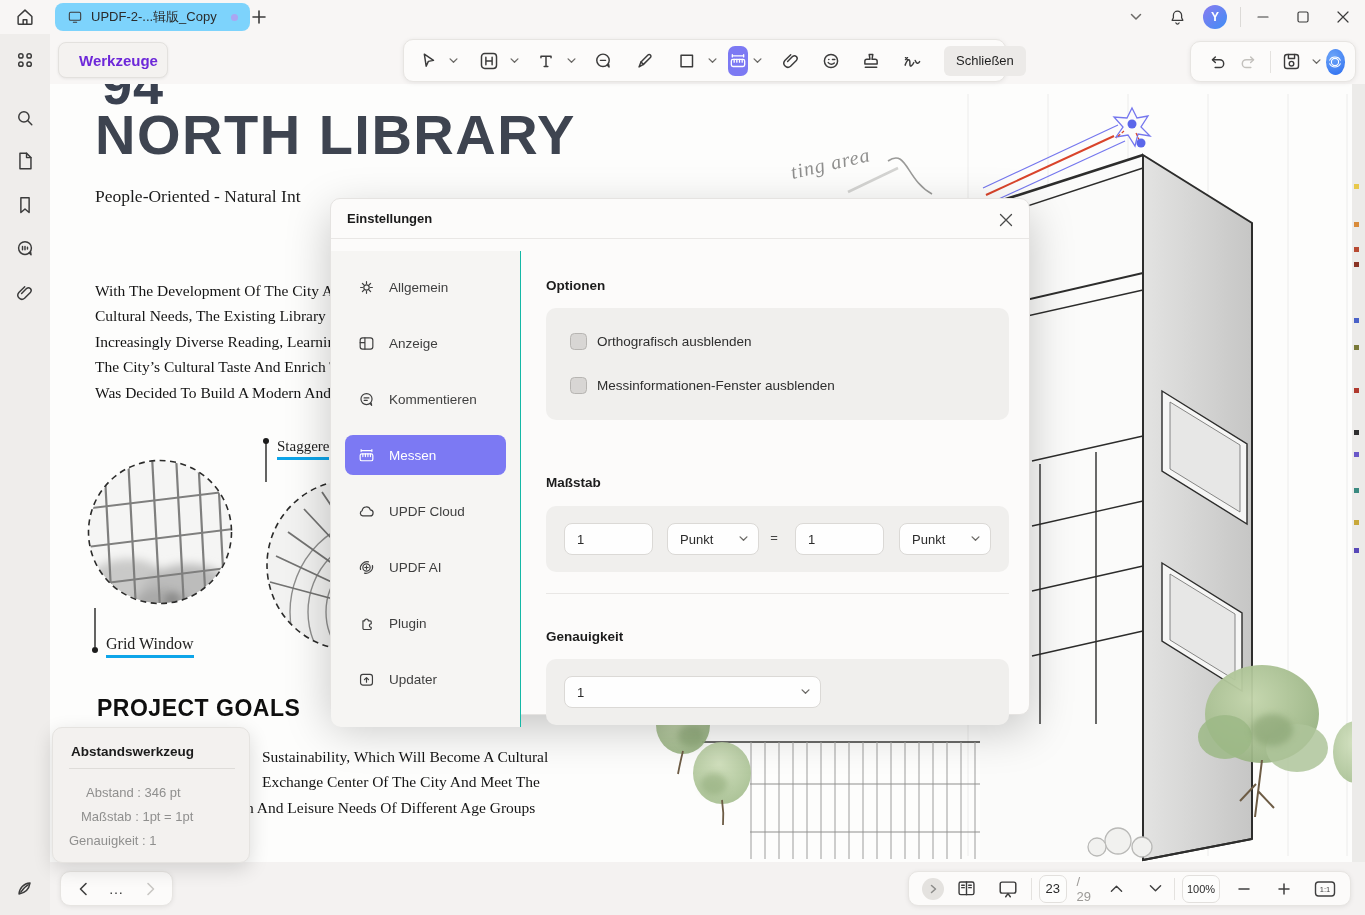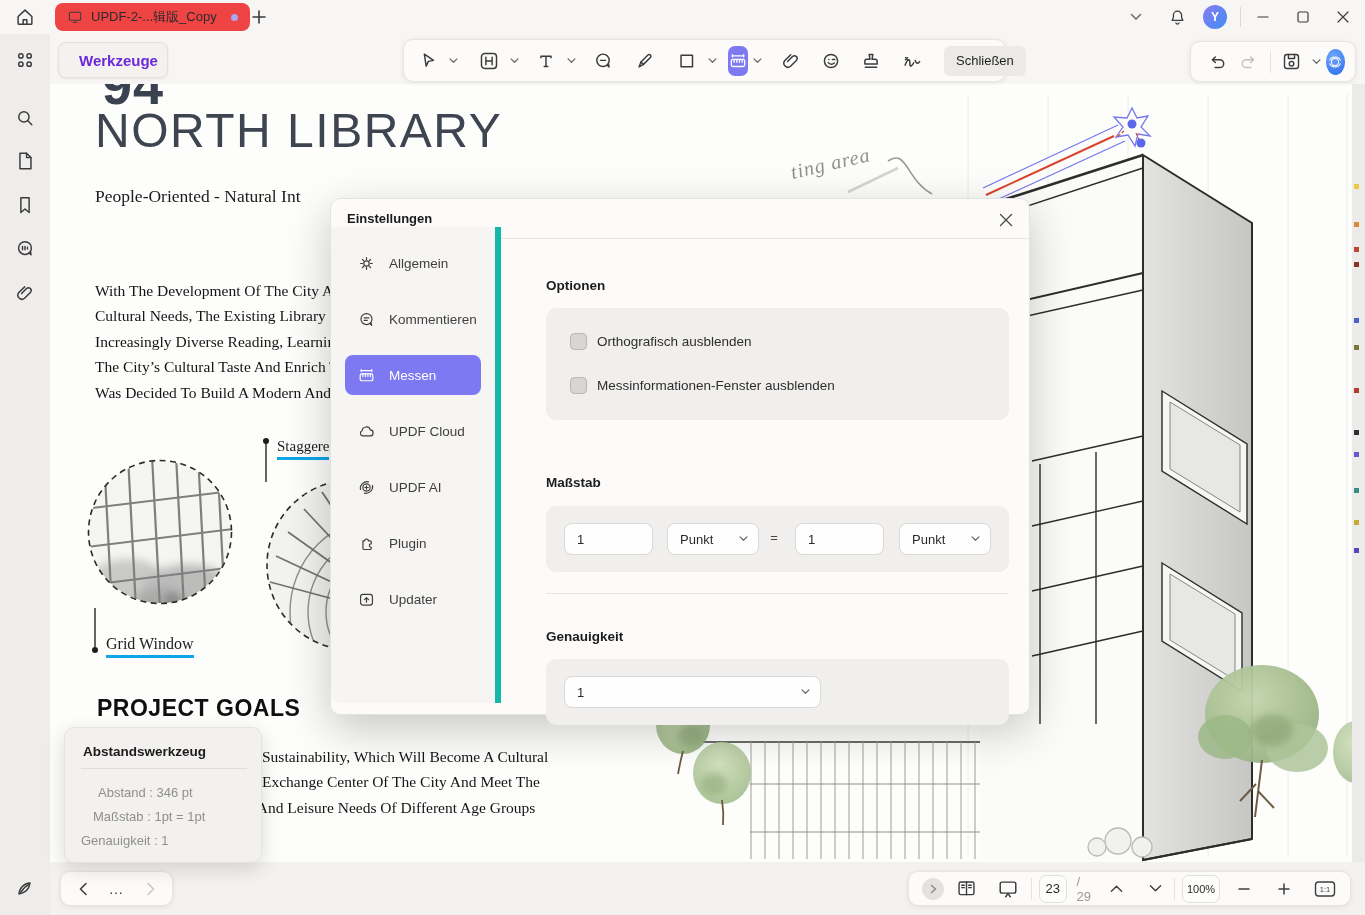--- a/index.html
+++ b/index.html
@@ -6,67 +6,67 @@
   html,body{width:1365px;height:915px;overflow:hidden;font-family:"Liberation Sans",sans-serif;background:#f4f2f1}
   .ab{position:absolute}
   svg{display:block}
   .ico{stroke:#3b3b3b;fill:none;stroke-width:1.6;stroke-linecap:round;stroke-linejoin:round}
   .icw{stroke:#fff;fill:none;stroke-width:1.6;stroke-linecap:round;stroke-linejoin:round}
   .chev{stroke:#6c6a67;fill:none;stroke-width:1.5;stroke-linecap:round;stroke-linejoin:round}
   
   #topchrome{position:absolute;left:0;top:0;width:1365px;height:84px;background:#f8f6f5}
   #sidebar{position:absolute;left:0;top:34px;width:50px;height:881px;background:#efedeb}
   .sbtn{position:absolute;left:14px;width:22px;height:22px;cursor:pointer}
-  #tab{position:absolute;left:55px;top:3px;height:28px;display:flex;align-items:center;gap:8px;padding:0 12px;border-radius:8px;background:#ef4444;cursor:pointer}
+  #tab{position:absolute;left:55px;top:3px;height:28px;display:flex;align-items:center;gap:8px;padding:0 12px;border-radius:8px;background:#7dd3fc;cursor:pointer}
   #tab .t{font-size:13px;color:#2b2b2b}
   #unsaved{width:7px;height:7px;border-radius:50%;background:#aaa6f2;margin-left:6px}
   .winbtn{position:absolute;top:0;width:38px;height:34px;display:flex;align-items:center;justify-content:center;cursor:pointer}
   #avatar{position:absolute;left:1203px;top:5px;width:24px;height:24px;border-radius:50%;background:linear-gradient(135deg,#8a7bf0,#3f8ef5);color:#fff;font-size:12px;font-weight:bold;display:flex;align-items:center;justify-content:center;cursor:pointer}
   .pill{position:absolute;background:#fcfbfa;border:1px solid #e7e5e2;border-radius:10px;box-shadow:0 1px 5px rgba(0,0,0,.08);display:flex;align-items:center}
   .tbtn{height:34px;display:flex;align-items:center;justify-content:center;cursor:pointer;padding:0 5px}
   .vsep{width:1px;height:22px;background:#e4e2df;margin:0 5px}
   #wz{position:absolute;left:58px;top:42px;width:110px;height:36px;background:#f4f2f0;border:1px solid #e3e1de;border-radius:8px;box-shadow:0 1px 3px rgba(0,0,0,.07);display:flex;align-items:center;gap:8px;padding:0 12px;cursor:pointer}
   #wz span{font-size:15px;font-weight:bold;color:#6d28d9}
   #rulertile{width:30px;height:30px;border-radius:7px;background:#7c79f3;display:flex;align-items:center;justify-content:center;cursor:pointer}
   #closetool{height:30px;padding:0 12px;margin-left:4px;background:#eceae8;border-radius:6px;font-size:13px;color:#1f1f1f;display:flex;align-items:center;cursor:pointer}
   #aibtn{width:26px;height:26px;border-radius:50%;background:radial-gradient(circle at 35% 30%,#6ea6f8,#2a6cf0);display:flex;align-items:center;justify-content:center;cursor:pointer}
   
   #page{position:absolute;left:50px;top:84px;width:1302px;height:778px;background:#fdfdfc;overflow:hidden}
   #bignum{position:absolute;left:52px;top:-26px;font-size:54px;line-height:1;font-weight:bold;color:#3a4150;letter-spacing:1px}
-  #doctitle{position:absolute;left:45px;top:22px;font-size:48px;line-height:1.05;font-weight:normal;color:#3e4450;letter-spacing:1.5px}
+  #doctitle{position:absolute;left:45px;top:22px;font-size:56px;line-height:1.05;font-weight:bold;color:#3e4450;letter-spacing:1.5px}
   #subtitle{position:absolute;left:45px;top:102px;font-family:"Liberation Serif",serif;font-size:17.5px;color:#1c1c1c}
   #intro{position:absolute;left:45px;top:194px;font-family:"Liberation Serif",serif;font-size:15.5px;color:#141414;line-height:25.4px;white-space:nowrap}
   .callout{position:absolute;font-family:"Liberation Serif",serif;color:#222}
   .callout span{border-bottom:3px solid #0ea5e9;padding-bottom:3px}
   #goals{position:absolute;left:47px;top:611px;font-size:23px;font-weight:800;color:#0f0f0f;letter-spacing:.5px}
   #goalslines{position:absolute;left:196px;top:660px;font-family:"Liberation Serif",serif;font-size:15.5px;color:#141414;line-height:25.4px;white-space:nowrap}
   #goalslines div{padding-left:16px}
   #goalslines div:last-child{padding-left:0}
   #handwriting{position:absolute;left:740px;top:68px;transform:rotate(-13deg);font-family:"Liberation Serif",serif;font-style:italic;font-size:20px;color:#8f8f8e;letter-spacing:1px}
   #edgestrip{position:absolute;left:1352px;top:84px;width:13px;height:778px;background:#ecebe9}
   .mark{position:absolute;left:2px;width:5px;height:5px}
   
   #dialog{position:absolute;left:330px;top:198px;width:700px;height:517px;background:#fcfbfa;border:1px solid #e5e3e1;border-radius:10px;box-shadow:0 14px 45px rgba(0,0,0,.22);z-index:30}
   #dlghead{position:absolute;left:0;top:0;width:100%;height:40px;border-bottom:1px solid #e9e7e5}
   #dlghead .t{position:absolute;left:16px;top:12px;font-size:13px;font-weight:bold;color:#1a1a1a}
   #dlgclose{position:absolute;right:12px;top:10px;width:22px;height:22px;display:flex;align-items:center;justify-content:center;cursor:pointer}
-  #dlgnav{position:absolute;left:0;top:28px;width:170px;height:476px;background:#f6f5f3;border-right:6px solid #14b8a6;border-radius:0 0 0 10px;padding:16px 14px 0}
+  #dlgnav{position:absolute;left:0;top:52px;width:190px;height:476px;background:#f6f5f3;border-right:1px solid #14b8a6;border-radius:0 0 0 10px;padding:16px 14px 0}
   .nav-item{height:40px;margin-bottom:16px;border-radius:8px;display:flex;align-items:center;gap:13px;padding-left:12px;cursor:pointer;color:#3f3f3f;font-size:13.5px}
   .nav-item svg{stroke:currentColor;fill:none;stroke-width:1.5;stroke-linecap:round;stroke-linejoin:round;flex:0 0 auto}
   .nav-item.sel{background:#7c79f3;color:#fff}
   #dlgbody{position:absolute;left:190px;top:55px;width:510px;height:476px}
   .dhead{position:absolute;left:25px;font-size:13.5px;font-weight:bold;color:#1c1c1c}
   .dbox{position:absolute;left:25px;width:463px;background:#f0efed;border-radius:10px}
   .cb{position:absolute;left:24px;width:17px;height:17px;border-radius:4.5px;background:#d8d6d4;border:1.5px solid #b7b5b2;cursor:pointer}
   .cblabel{position:absolute;left:51px;font-size:13.5px;color:#2e2e2e}
   .inp{position:absolute;height:32px;background:#fefefe;border:1px solid #dbd9d6;border-radius:8px;display:flex;align-items:center;padding-left:12px;font-size:13px;color:#2b2b2b;cursor:text}
   .sel2{position:absolute;height:32px;background:#fefefe;border:1px solid #dbd9d6;border-radius:8px;display:flex;align-items:center;justify-content:space-between;padding:0 10px 0 12px;font-size:13px;color:#2b2b2b;cursor:pointer}
   .divline{position:absolute;left:25px;width:463px;height:1px;background:#e9e7e5}
   
-  #mpanel{position:absolute;left:64px;top:727px;width:198px;height:136px;background:#f3f1ef;border:1px solid #e5e3e0;border-radius:10px;box-shadow:0 6px 20px rgba(0,0,0,.14);z-index:20}
+  #mpanel{position:absolute;left:52px;top:727px;width:198px;height:136px;background:#f3f1ef;border:1px solid #e5e3e0;border-radius:10px;box-shadow:0 6px 20px rgba(0,0,0,.14);z-index:20}
   #mpanel .t{position:absolute;left:18px;top:16px;font-size:13.5px;font-weight:bold;color:#1b1b1b}
   #mpanel .dv{position:absolute;left:16px;top:40px;width:166px;height:1px;background:#dedcd9}
   #mpanel .r{position:absolute;font-size:13px;color:#8f8f8e}
   
   .bbox{height:28px;background:#fdfdfc;border:1px solid #e2e0dd;border-radius:7px;display:flex;align-items:center;justify-content:center;font-size:13px;color:#2b2b2b}
   #bpl{left:60px;top:871px;width:113px;height:35px;z-index:15;justify-content:space-around;padding:0 6px}
   #bpr{left:908px;top:871px;width:443px;height:35px;z-index:15;padding:0 8px;gap:2px}
 </style>
 </head>
 <body>
@@ -481,20 +481,27 @@
   <div id="dlgnav">
     <div class="nav-item">
       <svg width="19" height="19" viewBox="0 0 24 24">
           <circle cx="12" cy="12" r="3.4"></circle>
           <path d="M12 4.6V7M12 17v2.4M4.6 12H7M17 12h2.4M6.8 6.8 8.5 8.5M15.5 15.5l1.7 1.7M17.2 6.8 15.5 8.5M8.5 15.5l-1.7 1.7"></path>
         </svg>
       <span>Allgemein</span>
     </div>
     <div class="nav-item">
       <svg width="19" height="19" viewBox="0 0 24 24">
+          <rect x="4" y="5" width="16" height="14" rx="3"></rect>
+          <path d="M10 5v14M4 11h6"></path>
+        </svg>
+      <span>Anzeige</span>
+    </div>
+    <div class="nav-item">
+      <svg width="19" height="19" viewBox="0 0 24 24">
           <circle cx="12" cy="11.5" r="7"></circle>
           <path d="M16.5 17.3l2 2-.6-2.9M9 10h6M9 13h4"></path>
         </svg>
       <span>Kommentieren</span>
     </div>
     <div class="nav-item sel">
       <svg width="19" height="19" viewBox="0 0 24 24">
           <path d="M5.2 4.5v2.6M18.8 4.5v2.6M5.2 5.8h13.6"></path>
           <rect x="4" y="10" width="16" height="8.6" rx="2"></rect>
           <path d="M7.4 10v3.4M10.6 10v3.4M13.8 10v3.4M17 10v3.4"></path>

